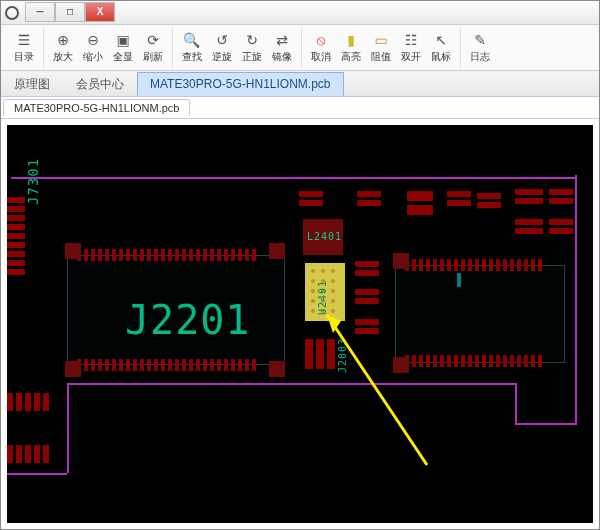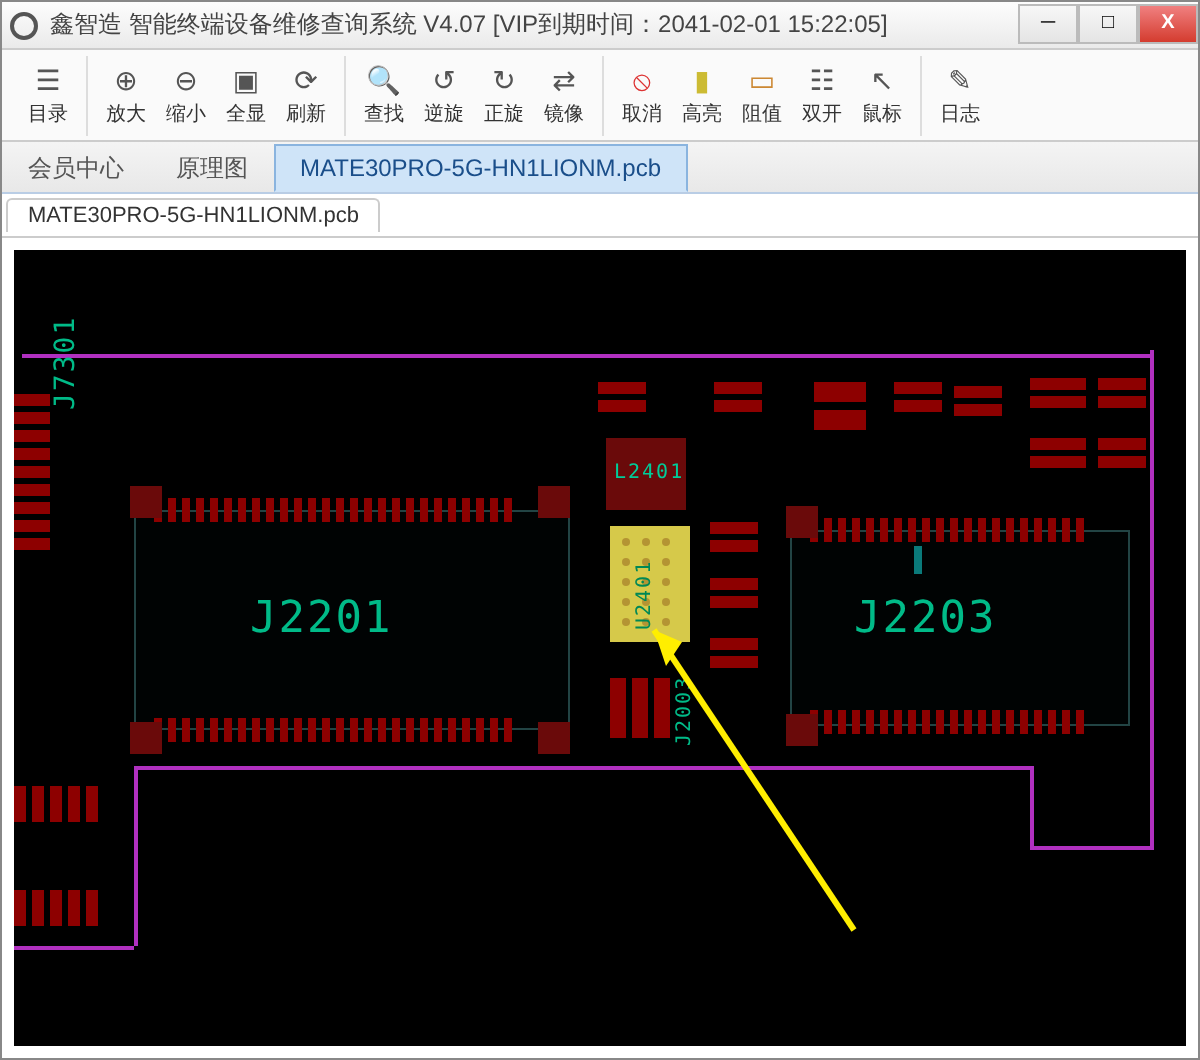--- a/index.html
+++ b/index.html
@@ -23,37 +23,36 @@
   .subtab { padding: 2px 10px; font-size: 11px; color: #333; background: #fff; border: 1px solid #ccc; border-bottom: none; border-radius: 3px 3px 0 0; margin-left: 2px; }
   .canvas-wrap { flex: 1; background: #fff; padding: 6px; overflow: hidden; }
   .canvas { width: 100%; height: 100%; background: #000; position: relative; overflow: hidden; }
   .board-outline { position: absolute; border: 2px solid #b030c0; }
   .trace { position: absolute; background: #6a0a0a; }
   .pad-row { position: absolute; display: flex; gap: 3px; }
   .pad { width: 6px; height: 18px; background: #8d0000; }
   .padh { width: 18px; height: 6px; background: #8d0000; }
   .pad-sm { width:4px; height:12px; background:#8d0000;}
   .comp-box { position: absolute; border: 1px solid #244; background: rgba(0,30,30,.1);}
-  .ref { position: absolute; color: #0b8; font-family: monospace; font-size: 22px; letter-spacing: 1px;}
+  .ref { position: absolute; color: #0b8; font-family: monospace; font-size: 40px; letter-spacing: 1px;}
   .ref-small { font-size: 14px;}
   .ref-tiny { font-size: 10px;}
   .highlight-chip { position: absolute; background: #d6c94a; }
   .arrow { position: absolute; pointer-events: none;}
   .status { height: 22px; border-top: 1px solid #aaa; background: #fff; display: flex; align-items: center; padding-left: 4px; font-size: 14px; font-family: Arial; color: #000; }
   .teal-pad { position:absolute; background:#0a7a7a;}
   .dot { position:absolute; width:4px; height:4px; border-radius:50%; background:#b49433;}
 </style>
 </head>
 <body>
 
 <div class="app">
 
   <div class="titlebar">
     <div class="icon"></div>
-    <div class="title">鑫智造 智能终端设备维修查询系统 V4.07 [VIP到期时间：2041-02-01 15:22:05]</div>
     <div class="winbtns">
       <div class="winbtn">─</div>
       <div class="winbtn">□</div>
       <div class="winbtn close">X</div>
     </div>
   </div>
 
   <div class="toolbar">
     <div class="tgroup">
       <div class="tbtn">
@@ -121,22 +120,22 @@
     </div>
     <div class="tgroup" style="border-right:none">
       <div class="tbtn">
           <div class="ico">✎</div>
           <div class="lbl">日志</div>
         </div>
     </div>
   </div>
 
   <div class="tabs">
+    <div class="tab">原理图</div>
     <div class="tab">会员中心</div>
-    <div class="tab">原理图</div>
     <div class="tab active">MATE30PRO-5G-HN1LIONM.pcb</div>
   </div>
 
   <div class="subtabs">
     <div class="subtab">MATE30PRO-5G-HN1LIONM.pcb</div>
   </div>
 
   <div class="canvas-wrap">
     <div class="canvas">
 
@@ -266,21 +265,20 @@
           <div class="pad-sm"></div>
           <div class="pad-sm"></div>
           <div class="pad-sm"></div>
           <div class="pad-sm"></div>
           <div class="pad-sm"></div>
           <div class="pad-sm"></div>
       </div>
       <div class="trace" style="left:386px; top:128px; width:16px; height:16px;"></div>
       <div class="trace" style="left:386px; top:232px; width:16px; height:16px;"></div>
       <div class="teal-pad" style="left:450px; top:148px; width:4px; height:14px;"></div>
-      <div class="ref" style="left:420px; top:172px;">J2203</div>
 
       <div style="position:absolute; left:292px; top:66px; display:flex; flex-direction:column; gap:3px;">
         <div class="padh" style="width:24px"></div>
           <div class="padh" style="width:24px"></div>
       </div>
       <div style="position:absolute; left:350px; top:66px; display:flex; flex-direction:column; gap:3px;">
         <div class="padh" style="width:24px"></div>
           <div class="padh" style="width:24px"></div>
       </div>
       <div style="position:absolute; left:400px; top:66px; display:flex; flex-direction:column; gap:4px;">

